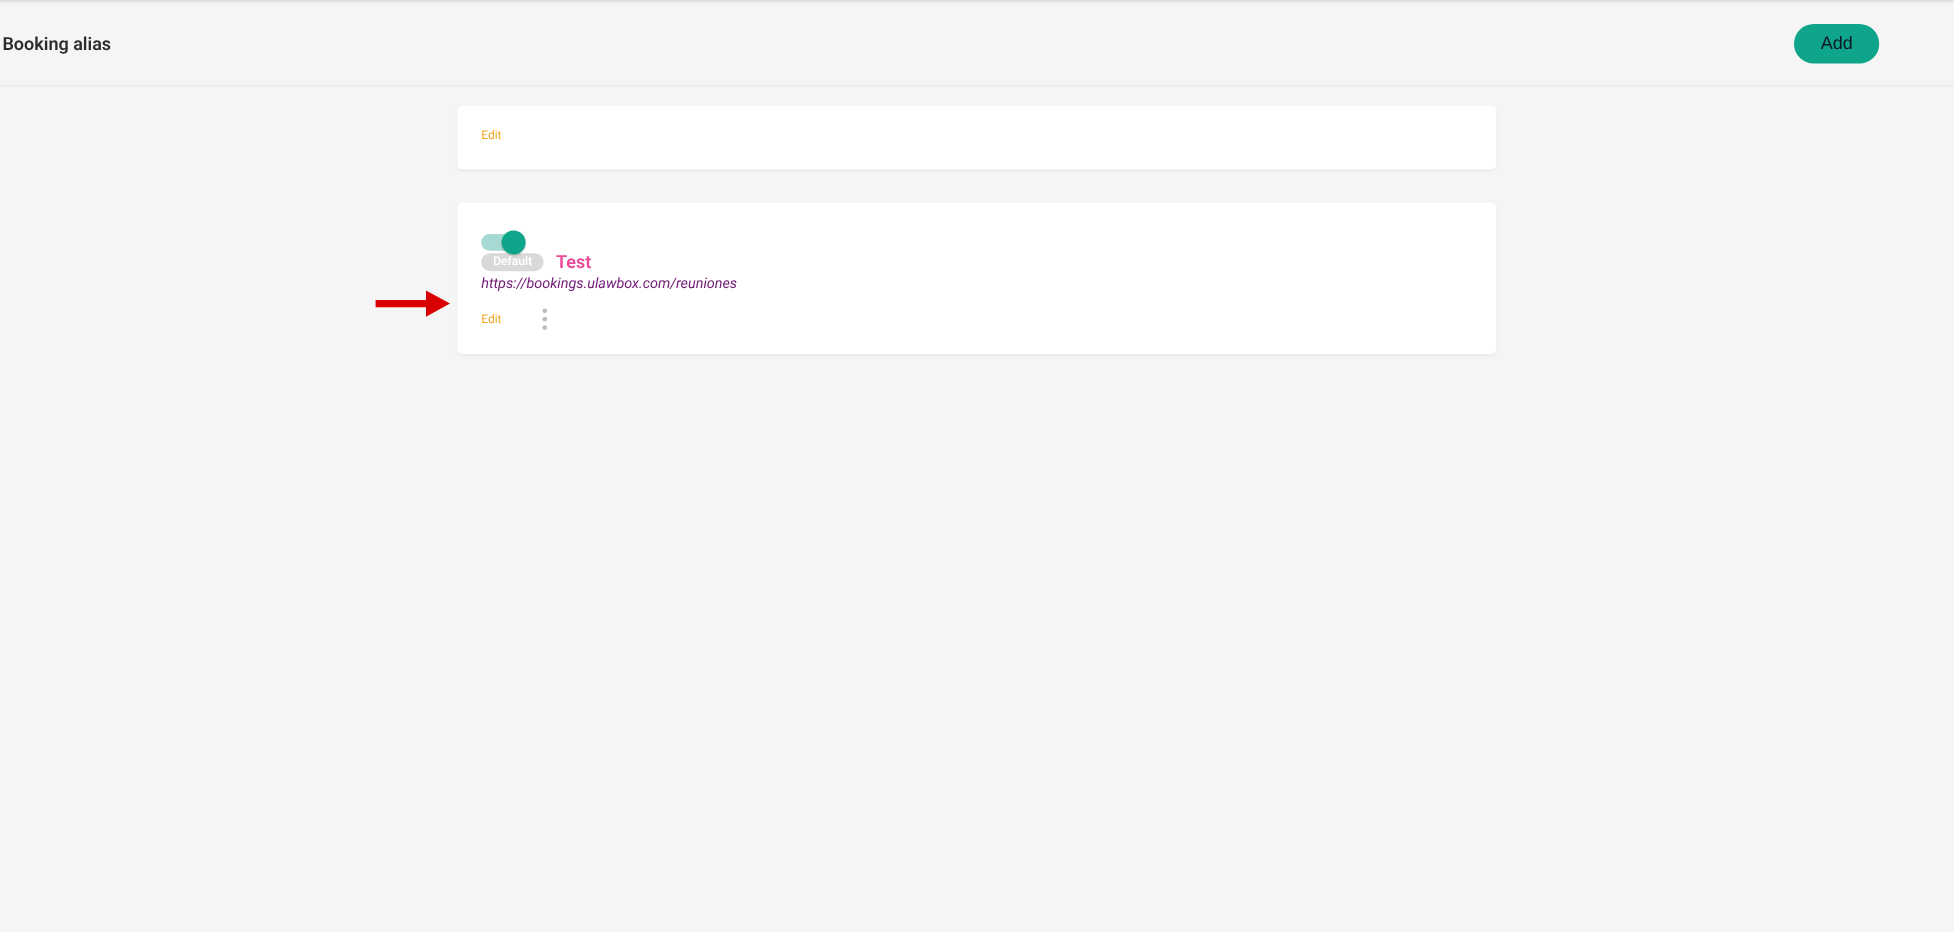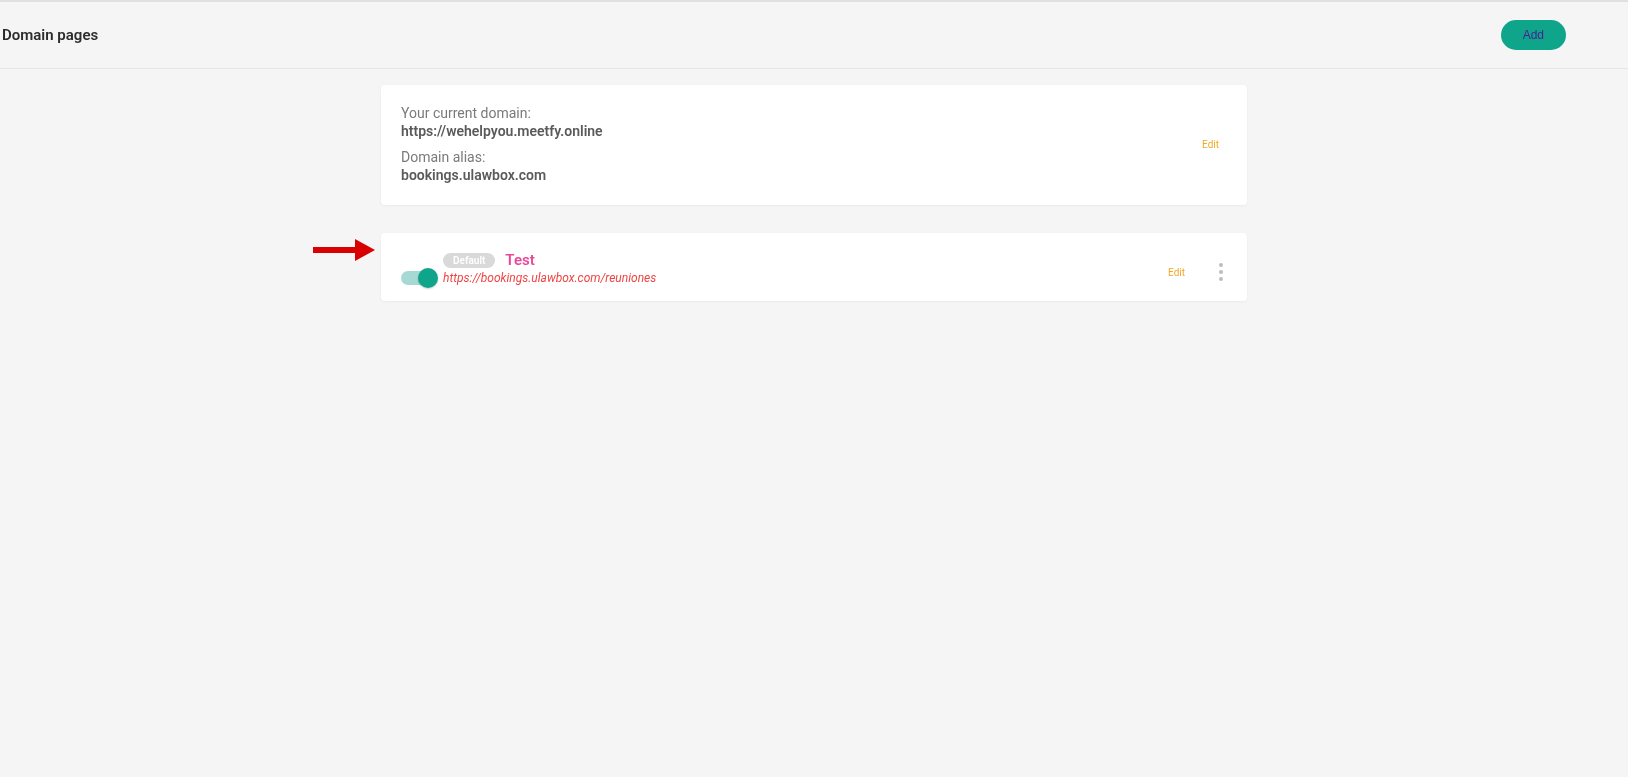--- a/index.html
+++ b/index.html
@@ -24,25 +24,25 @@
       background-color: #f5f5f5;
       border-top: 2px solid #e0e0e0;
     }
     .page-title {
       font-size: 15px;
       font-weight: 600;
       color: #2c2c2c;
     }
     .add-button {
       background-color: #0fa58a;
-      color: #4c1d95;
+      color: #0f172a;
       border: none;
       border-radius: 20px;
       padding: 8px 22px;
-      font-size: 12px;
+      font-size: 15px;
       font-weight: 500;
       cursor: pointer;
       margin-right: 52px;
     }
     .content-area {
       padding-top: 16px;
       display: flex;
       flex-direction: column;
       align-items: center;
       position: relative;
@@ -81,21 +81,22 @@
     }
     .edit-link {
       color: #f5a623;
       font-size: 10px;
       cursor: pointer;
       text-decoration: none;
     }
     .booking-card {
       padding: 16px 20px;
       display: flex;
-      align-items: flex-end;
+      align-items: flex-start;
+      flex-direction: column;
     }
     .toggle-wrapper {
       display: flex;
       align-items: center;
       margin-top: 10px;
       margin-right: 8px;
     }
     .toggle {
       width: 34px;
       height: 14px;
@@ -135,21 +136,21 @@
       font-size: 15px;
       font-weight: 600;
       color: #ec4899;
     }
     .booking-url {
       color: #6a6a6a;
       font-size: 14px;
       margin-top: 1px;
     }
     .booking-alias-url {
-      color: #ef4444;
+      color: #701a75;
       font-size: 12px;
       font-style: italic;
       margin-top: 2px;
     }
     .booking-actions {
       display: flex;
       align-items: center;
       gap: 30px;
       margin-top: 10px;
     }
@@ -170,33 +171,27 @@
       position: absolute;
       left: 311px;
       top: 166px;
       pointer-events: none;
     }
   </style>
 </head>
 <body>
 
 <div class="header">
-  <div class="page-title">Domain pages</div>
+  <div class="page-title">Booking alias</div>
   <button class="add-button">Add</button>
 </div>
 
 <div class="content-area">
 
   <div class="card domain-card">
-    <div class="domain-info">
-      <div class="domain-label">Your current domain:</div>
-      <div class="domain-value">https://wehelpyou.meetfy.online</div>
-      <div class="domain-label">Domain alias:</div>
-      <div class="domain-value">bookings.ulawbox.com</div>
-    </div>
     <a class="edit-link">Edit</a>
   </div>
 
   <div class="card booking-card">
     <div class="toggle-wrapper">
       <div class="toggle">
         <div class="toggle-knob"></div>
       </div>
     </div>
     <div class="booking-content">

